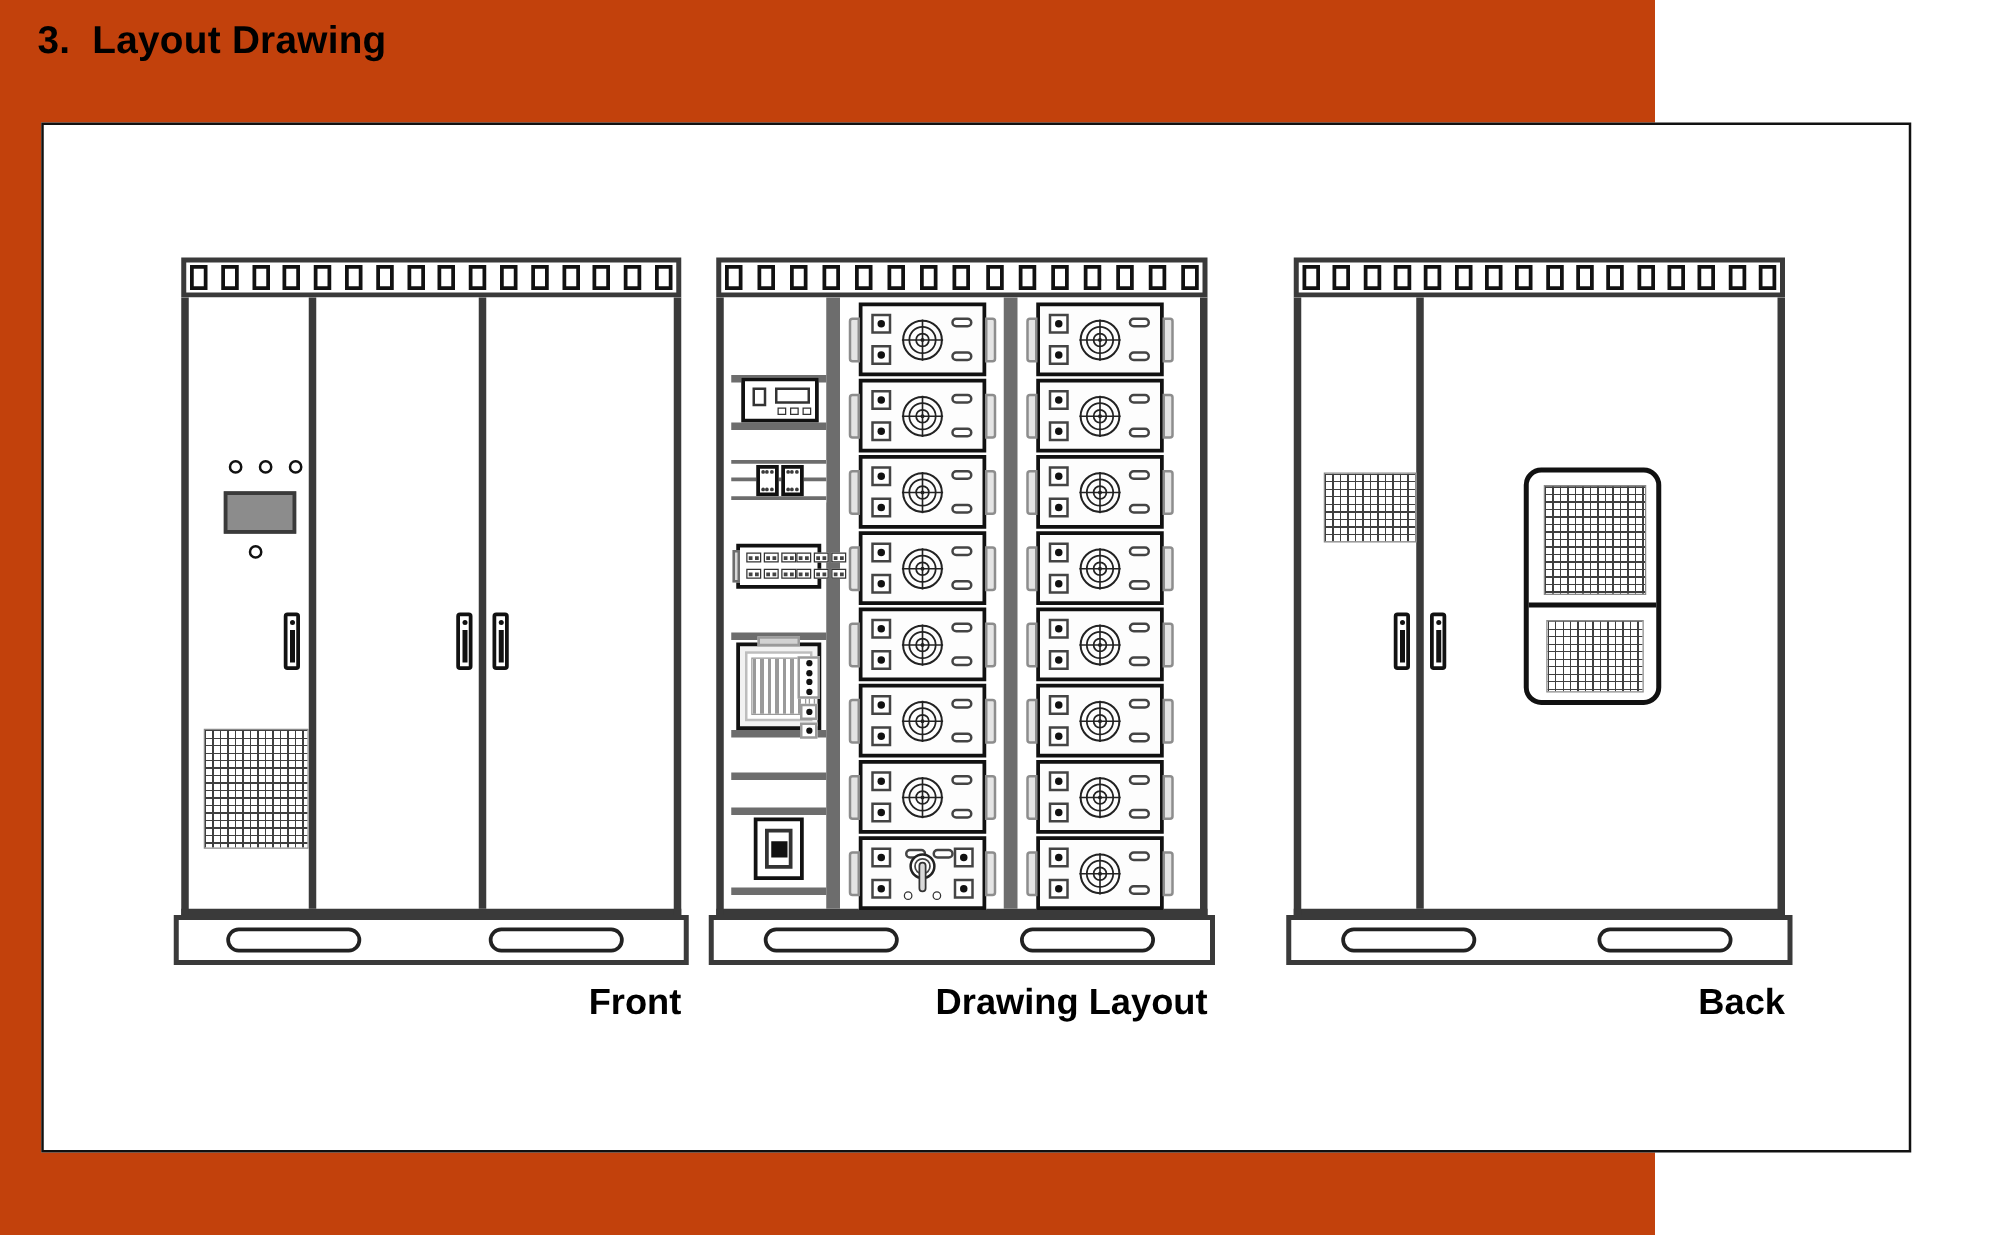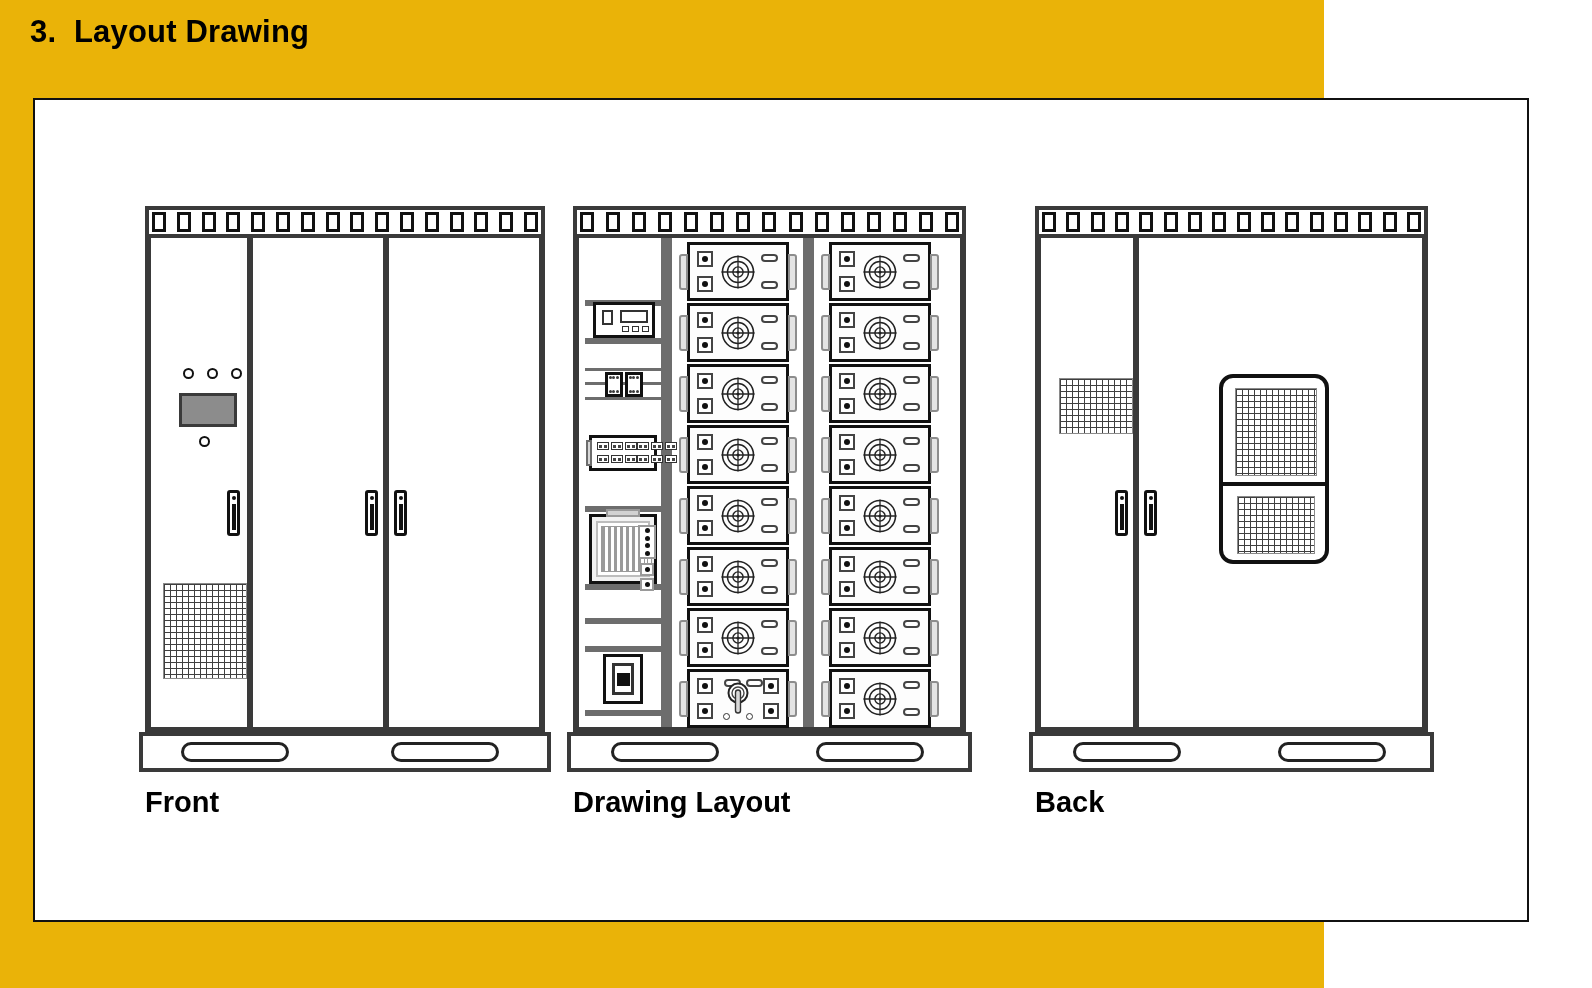--- a/index.html
+++ b/index.html
@@ -6,21 +6,21 @@
   html, body {
     margin: 0; padding: 0;
     background: #ffffff;
     width: 1592px; height: 988px;
     font-family: "Liberation Sans", sans-serif;
     overflow: hidden;
   }
   #page {
     position: relative;
     width: 1324px; height: 988px;
-    background: #eab308;
+    background: #c2410c;
   }
 
   
   #heading {
     position: absolute;
     left: 30px; top: 14px;
     font-size: 31px;
     font-weight: bold;
     color: #000000;
     letter-spacing: 0.2px;
@@ -35,21 +35,21 @@
     border: 2px solid #111111;
     background: #ffffff;
   }
 
   
   .cabinet { position: absolute; }
 
   .cab-caption {
     position: absolute;
     left: 0; width: 100%;
-    text-align: left;
+    text-align: right;
     font-size: 29px;
     font-weight: bold;
     color: #000000;
     white-space: nowrap;
   }
 
   
   .louver-strip {
     position: absolute;
     left: 0; top: 0;

